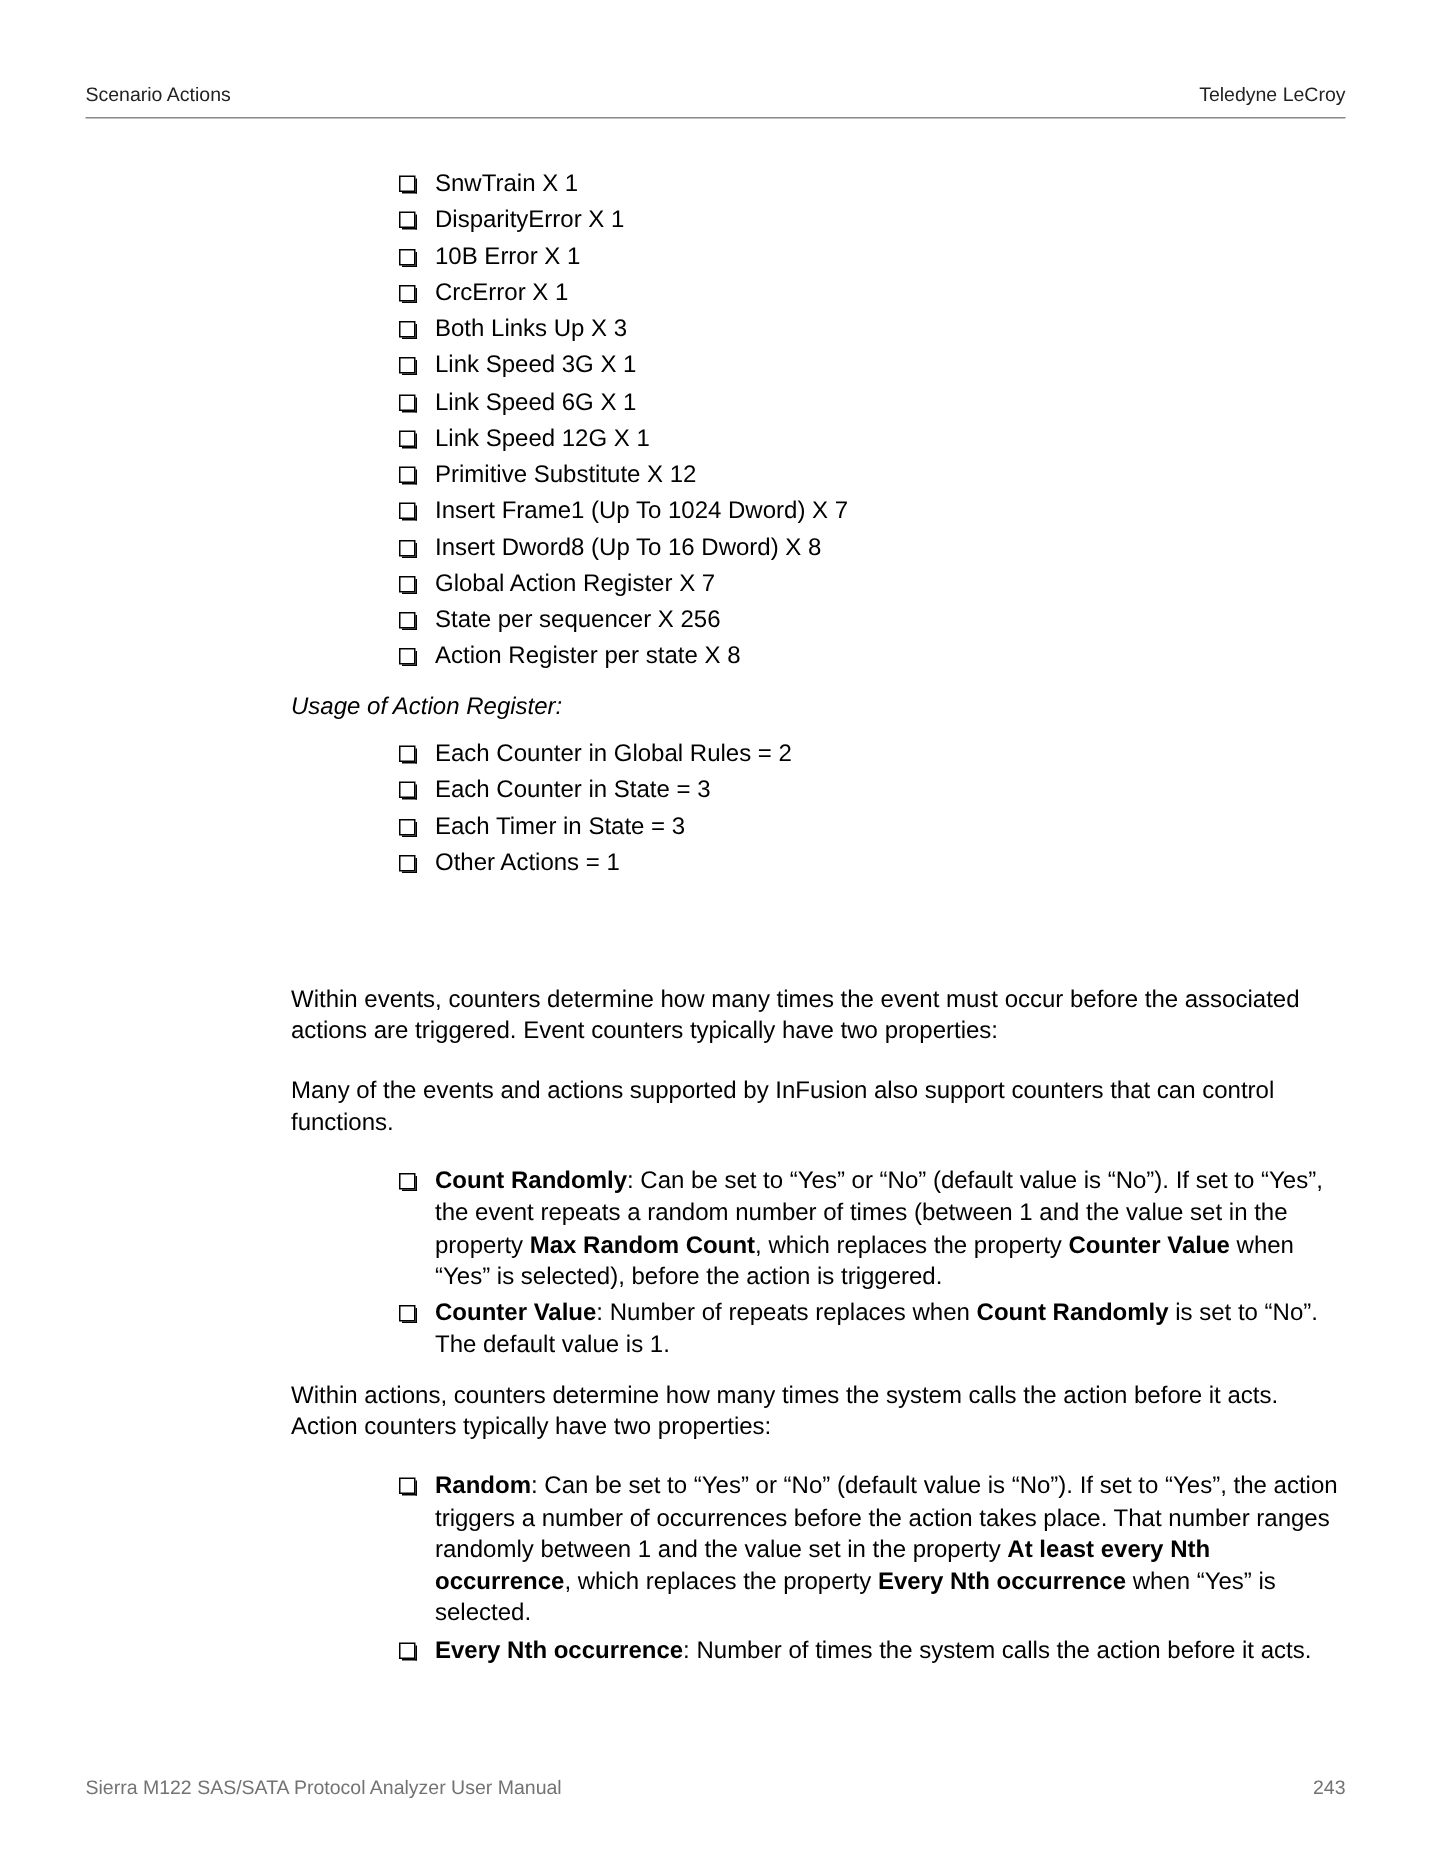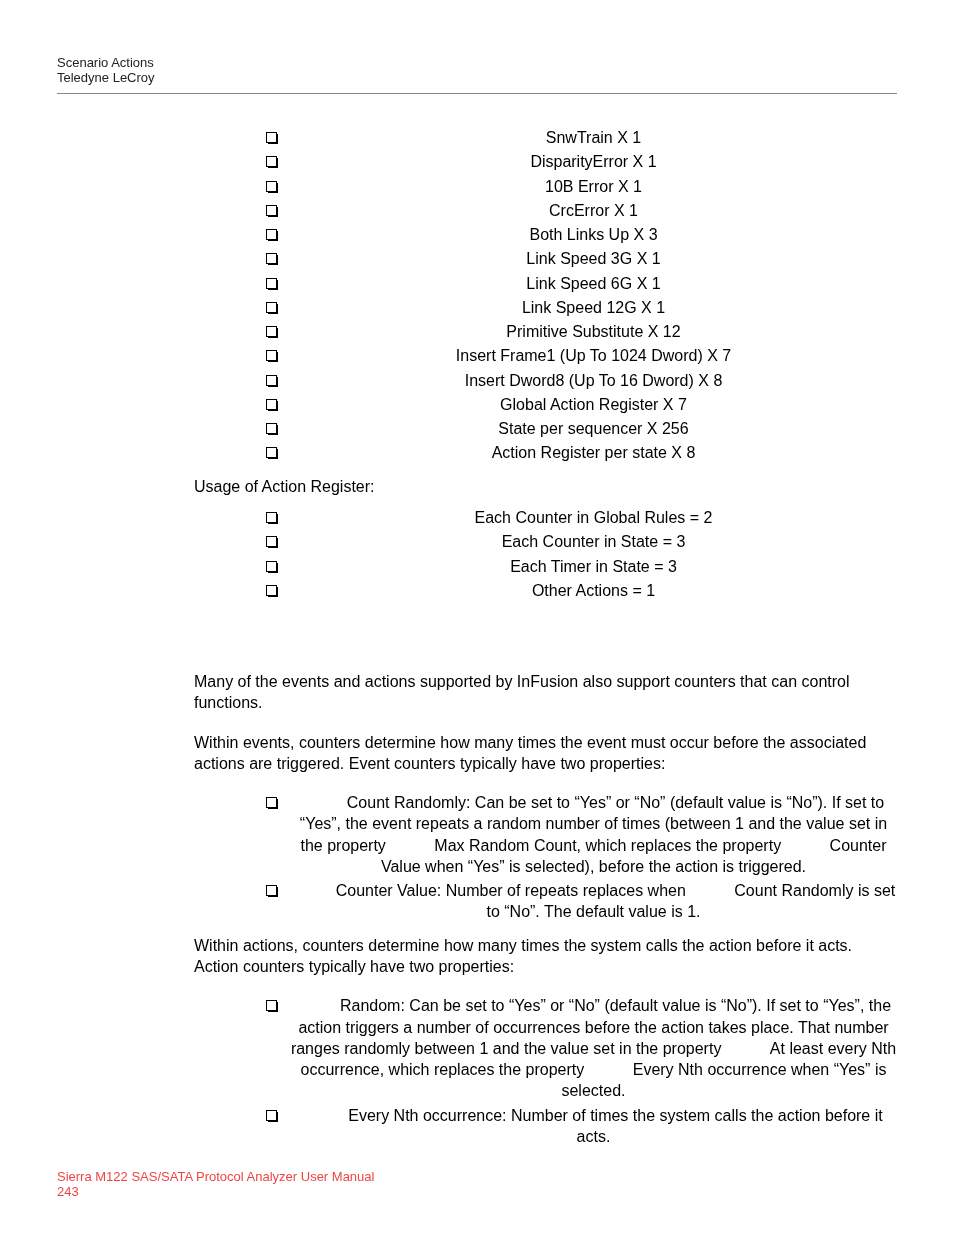--- a/index.html
+++ b/index.html
@@ -19,33 +19,31 @@
     padding: 55px 57px 40px 57px;
   }
   .header {
     display: flex;
     justify-content: space-between;
     font-size: 13px;
     color: #222;
     padding-bottom: 8px;
     border-bottom: 1px solid #888;
     margin-bottom: 33px;
-    flex-direction: column;
   }
   .content {
     margin-left: 137px;
     font-size: 16px;
     line-height: 1.33;
     color: #000;
   }
   .bullet-list {
     list-style: none;
     padding: 0;
     margin: 0 0 12px 72px;
-    text-align: center;
   }
   .bullet-list li {
     position: relative;
     padding-left: 24px;
     margin-bottom: 3px;
   }
   .bullet-list li::before {
     content: "";
     position: absolute;
     left: 0;
@@ -64,36 +62,36 @@
     height: 9px;
     border-right: 1px solid #000;
     border-bottom: 1px solid #000;
     pointer-events: none;
   }
   .para {
     margin: 0 25px 18px 0;
   }
   .section-label {
     margin-bottom: 10px;
+    font-style: italic;
   }
   .big-gap {
     height: 58px;
   }
-  .bold { font-weight: 400; margin-left: 44px; }
+  .bold { font-weight: 700; }
   .run { display:inline; }
   .footer {
     position: absolute;
     left: 57px;
     right: 57px;
     bottom: 36px;
     display: flex;
     justify-content: space-between;
     font-size: 13px;
-    color: #ef4444;
-    flex-direction: column;
+    color: #737373;
   }
 </style>
 </head>
 <body>
 
 <div class="page">
   <div class="header">
     <span>Scenario Actions</span>
     <span>Teledyne LeCroy</span>
   </div>
@@ -121,23 +119,23 @@
 
     <ul class="bullet-list" id="list2">
         <li>Each Counter in Global Rules = 2</li>
         <li>Each Counter in State = 3</li>
         <li>Each Timer in State  = 3</li>
         <li>Other Actions = 1</li>
       </ul>
 
     <div class="big-gap"></div>
 
+    <p class="para">Within events, counters determine how many times the event must occur before the associated actions are triggered. Event counters typically have two properties:</p>
+
     <p class="para">Many of the events and actions supported by InFusion also support counters that can control functions.</p>
-
-    <p class="para">Within events, counters determine how many times the event must occur before the associated actions are triggered. Event counters typically have two properties:</p>
 
     <ul class="bullet-list" id="list3">
         <li><span class="run bold">Count Randomly</span><span class="run">: Can be set to “Yes” or “No” (default value is “No”). If set to “Yes”, the event repeats a random number of times (between 1 and the value set in the property </span><span class="run bold">Max Random Count</span><span class="run">, which replaces the property </span><span class="run bold">Counter Value</span><span class="run"> when “Yes” is selected), before the action is triggered.</span></li>
         <li><span class="run bold">Counter Value</span><span class="run">: Number of repeats replaces when </span><span class="run bold">Count Randomly</span><span class="run"> is set to “No”. The default value is 1.</span></li>
       </ul>
 
     <p class="para">Within actions, counters determine how many times the system calls the action before it acts. Action counters typically have two properties:</p>
 
     <ul class="bullet-list" id="list4">
         <li><span class="run bold">Random</span><span class="run">: Can be set to “Yes” or “No” (default value is “No”). If set to “Yes”, the action triggers a number of occurrences before the action takes place. That number ranges randomly between 1 and the value set in the property </span><span class="run bold">At least every Nth occurrence</span><span class="run">, which replaces the property </span><span class="run bold">Every Nth occurrence</span><span class="run"> when “Yes” is selected.</span></li>

